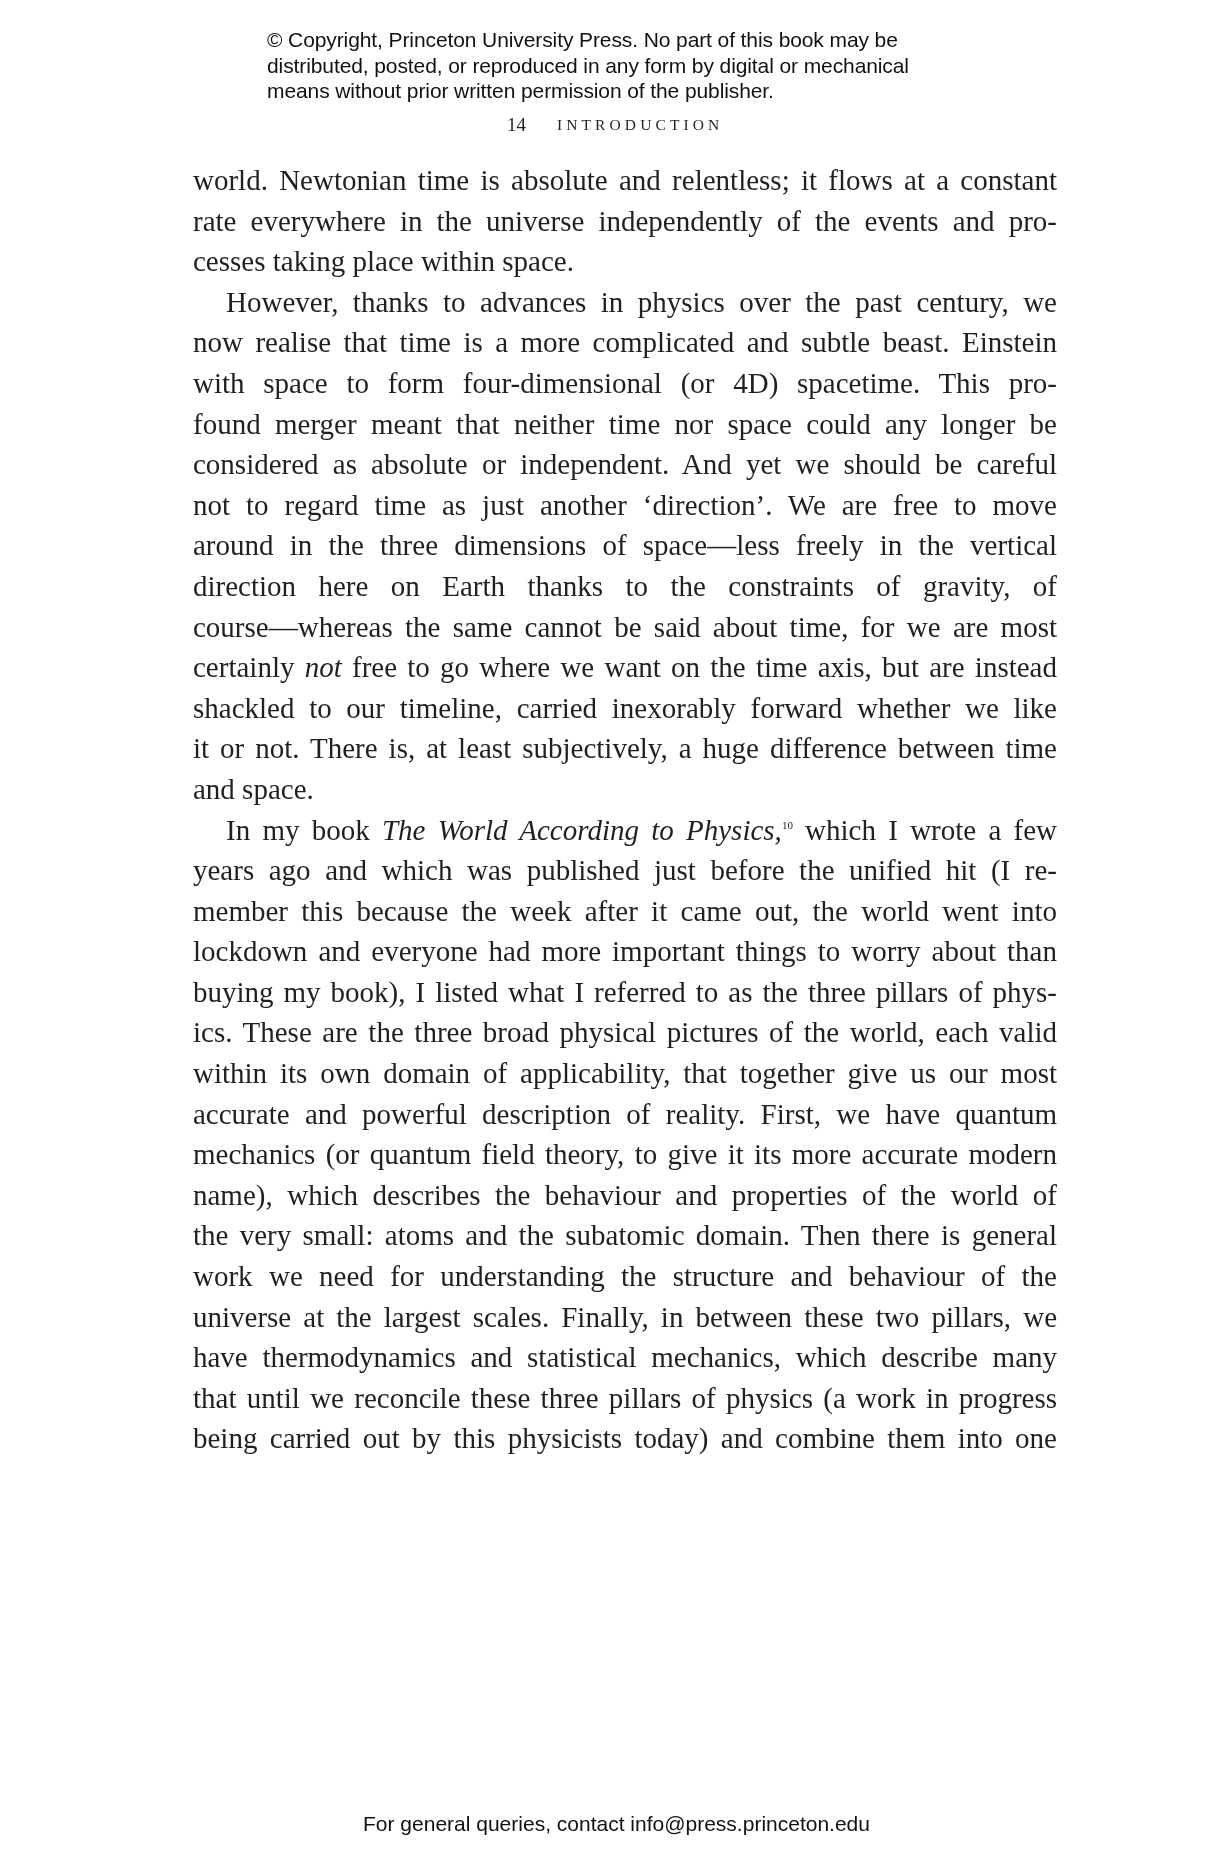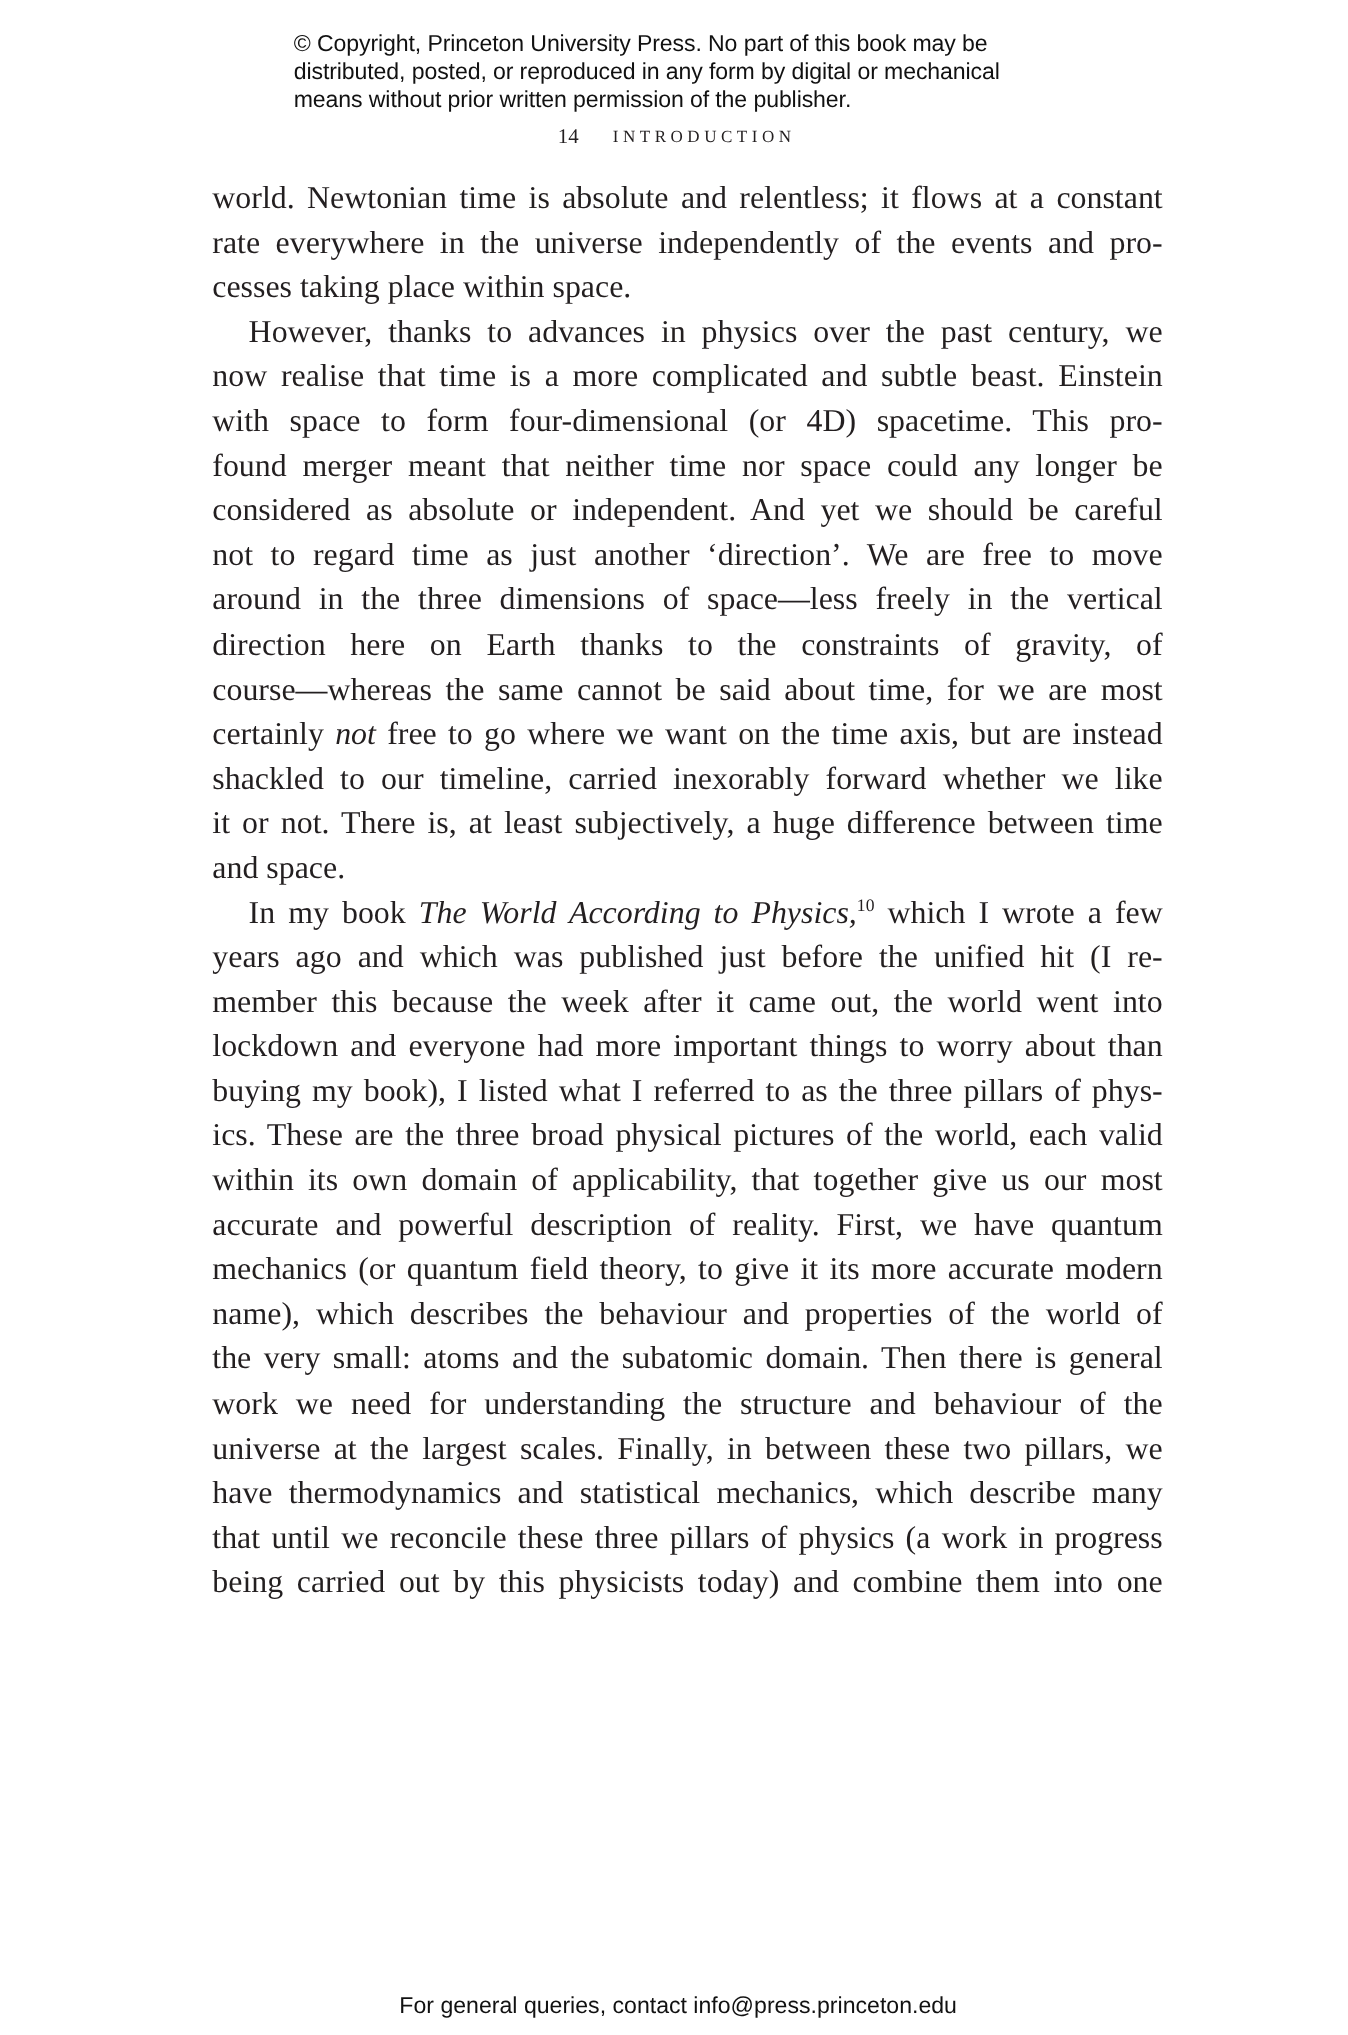--- a/index.html
+++ b/index.html
@@ -64,21 +64,21 @@
     line-height: 40.6px;
     white-space: nowrap;
     text-align: justify;
     text-align-last: justify;
     overflow: visible;
   }
   .line.indent { padding-left: 33px; }
   .line.last { text-align-last: left; }
   .line .it { font-style: italic; }
   .line .sup {
-    font-size: 16px;
+    font-size: 11px;
     vertical-align: 11px;
     line-height: 0;
   }
   .footer {
     position: absolute;
     top: 1812px;
     left: 0;
     width: 1225px;
     text-align: center;
     font-family: "Liberation Sans", sans-serif;

